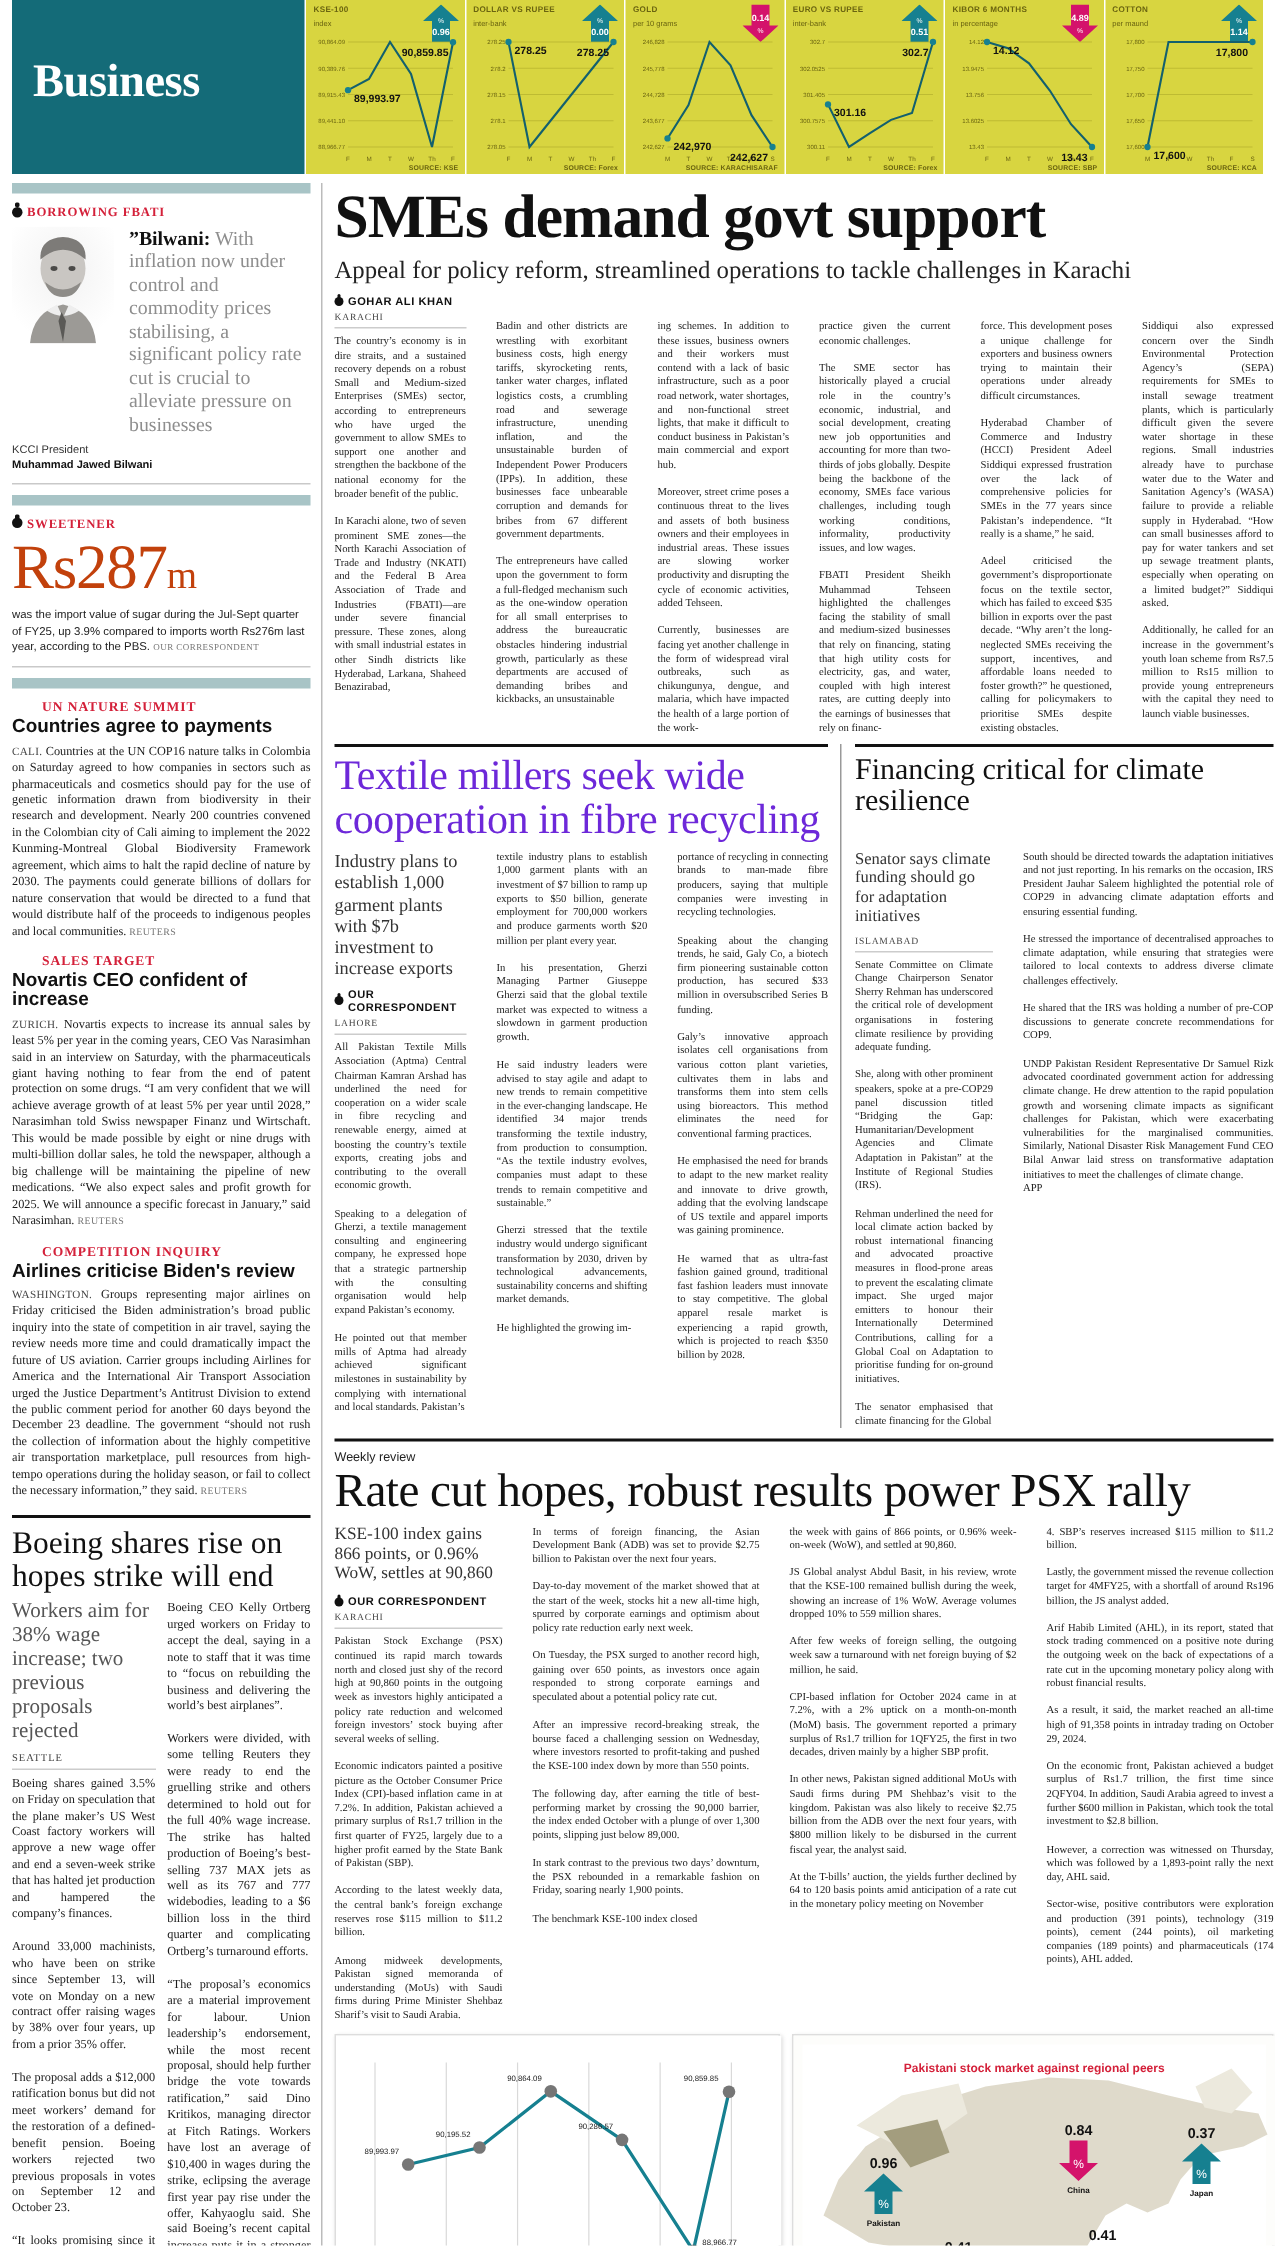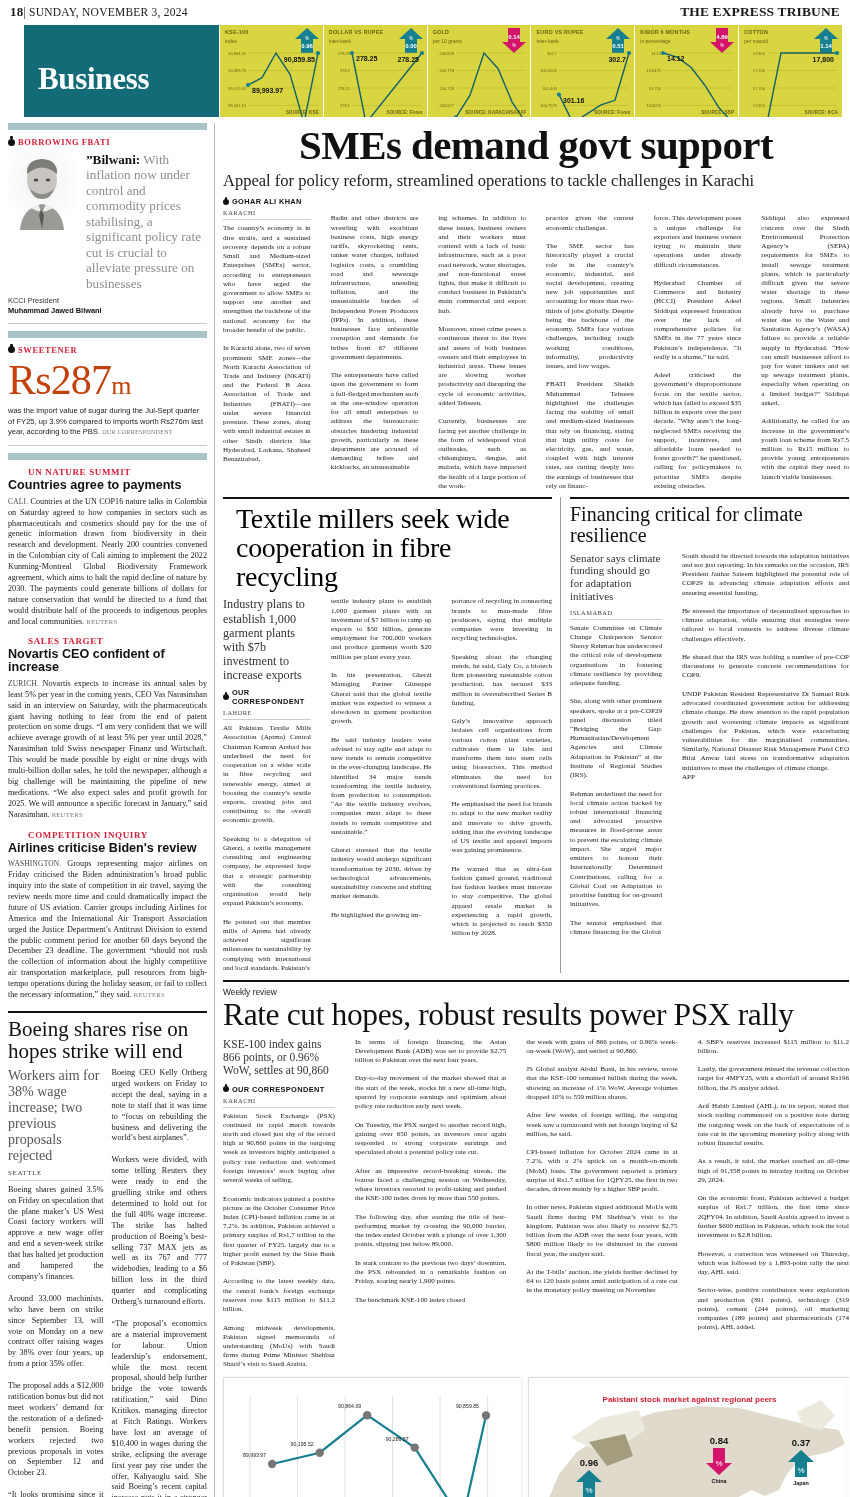--- a/index.html
+++ b/index.html
@@ -15,21 +15,21 @@
 
   
   .masthead { display:flex; align-items:baseline; justify-content:space-between;
               padding:4px 2px 5px 2px; }
   .mh-left { font-family:"Liberation Serif",serif; font-size:11.5px; letter-spacing:.02em; }
   .mh-left b { font-weight:bold; font-size:13px; }
   .mh-right { font-family:"Liberation Serif",serif; font-weight:bold; font-size:13.5px;
               letter-spacing:.01em; }
 
   
-  .band { display:flex; gap:1px; height:92px; margin-bottom:6px;margin-left:16px; }
+  .band { display:flex; gap:1px; height:116px; margin-bottom:6px; }
   .biz-block { width:195px; background:#146b78; position:relative; }
   .biz-block .biz-title { position:absolute; left:14px; top:36px; color:#fff;
       font-family:"Liberation Serif",serif; font-weight:bold; font-size:31px; letter-spacing:-.01em; }
 
   .tick { flex:1; background:#d8d540; position:relative; overflow:hidden; }
   .tick .t-name { position:absolute; left:5px; top:4px; font-family:"Liberation Sans",sans-serif;
       font-size:5.4px; font-weight:bold; color:#6a6410; letter-spacing:.04em; }
   .tick .t-sub { position:absolute; left:5px; top:13px; font-family:"Liberation Sans",sans-serif;
       font-size:5px; color:#6a6410; }
   .tick .t-badge { position:absolute; right:4px; top:3px; width:24px; height:25px; }
@@ -85,40 +85,40 @@
 
   .boe-head { font-family:"Liberation Serif",serif; font-size:21px; line-height:1.05;
               margin:5px 0 6px 0; color:#111; }
   .boe-sub { font-family:"Liberation Serif",serif; font-size:14px; line-height:1.14;
              color:#555; }
   .dateline { font-family:"Liberation Serif",serif; font-size:7px; letter-spacing:.09em;
               color:#444; border-bottom:1px solid #ccc; padding-bottom:3px; margin:5px 0 4px 0; }
 
   
   .main-head { font-family:"Liberation Serif",serif; font-weight:bold; font-size:41px;
-               line-height:1.0; letter-spacing:-.015em; color:#111; margin-top:2px;text-align:center; }
+               line-height:1.0; letter-spacing:-.015em; color:#111; margin-top:2px; }
   .main-sub { font-family:"Liberation Serif",serif; font-size:16.5px; line-height:1.12;
               color:#222; margin:6px 0 7px 0; }
   .byline { font-family:"Liberation Sans",sans-serif; font-size:7.4px; font-weight:bold;
             letter-spacing:.05em; display:flex; align-items:center; gap:3px; color:#111; }
   .byline .bulb { width:6px; height:6px; border-radius:50%; background:#111; flex:0 0 6px;
                   position:relative; }
   .byline .bulb:after { content:""; position:absolute; left:1.7px; top:-2px; width:2.6px;
                         height:2.6px; background:#111; border-radius:1px; }
   .byline-city { font-family:"Liberation Serif",serif; font-size:6.4px; letter-spacing:.08em;
                  color:#444; border-bottom:1px solid #ccc; padding-bottom:3px; margin:3px 0 4px 0; }
   .cols7 { display:flex; gap:20px; }
   .cols7 > div { flex:1; }
   .micro { font-family:"Liberation Serif",serif; font-size:7.1px; line-height:1.3;
            text-align:justify; color:#1a1a1a; hyphens:auto; }
 
   .rule-thick { border-top:2px solid #111; margin:8px 0 6px 0; }
 
   .sec-head { font-family:"Liberation Serif",serif; font-size:28px; line-height:1.04;
-              color:#000000; letter-spacing:-.01em;margin-left:13px; }
+              color:#6d28d9; letter-spacing:-.01em; }
   .sec-head-sm { font-family:"Liberation Serif",serif; font-size:20px; line-height:1.04;
                  color:#111; }
   .deck { font-family:"Liberation Serif",serif; font-size:12.2px; line-height:1.16; color:#333; }
 
   .weekly-lbl { font-family:"Liberation Sans",sans-serif; font-size:8.4px; color:#222;
                 margin-bottom:2px; }
   .psx-head { font-family:"Liberation Serif",serif; font-size:31.5px; line-height:1.03;
               color:#111; letter-spacing:-.012em; }
 
   
@@ -130,26 +130,20 @@
   .arrow-lbl { font-family:"Liberation Sans",sans-serif; font-weight:bold; font-size:9.5px; fill:#111; }
   .day-lbl { font-family:"Liberation Sans",sans-serif; font-weight:bold; font-size:4.6px; fill:#111; }
   .pt-lbl { font-family:"Liberation Sans",sans-serif; font-size:5.2px; fill:#222; }
   .ctry-lbl { font-family:"Liberation Sans",sans-serif; font-weight:bold; font-size:5.4px; fill:#111; }
 </style>
 </head>
 <body>
 
 <div class="page">
 
-  <div class="masthead">
-    <div class="mh-left">
-      <b>18</b><span>| SUNDAY, NOVEMBER 3, 2024</span>
-    </div>
-    <div class="mh-right">THE EXPRESS TRIBUNE</div>
-  </div>
 
   <div class="band">
     <div class="biz-block">
       <div class="biz-title">Business</div>
     </div>
     <div class="tick" id="tk0">
         <div class="t-name">KSE-100</div>
         <div class="t-sub">index</div>
         <svg class="t-badge" viewBox="0 0 24 25">
           <path d="M12 0 L24 11 L18 11 L18 25 L6 25 L6 11 L0 11 Z" fill="#168090"></path>
@@ -563,21 +557,21 @@
 He emphasised the need for brands to adapt to the new market reality and innovate to drive growth, adding that the evolving landscape of US textile and apparel imports was gaining prominence.
 
 He warned that as ultra-fast fashion gained ground, traditional fast fashion leaders must innovate to stay competitive. The global apparel resale market is experiencing a rapid growth, which is projected to reach $350 billion by 2028.</div>
               </div>
           </div>
         </div>
 
         <div style="flex:1">
           <div class="rule-thick" style="margin:0 0 5px 0"></div>
           <div class="sec-head-sm">Financing critical for climate resilience</div>
-          <div class="cols7" style="margin-top:6px">
+          <div class="cols7" style="margin-top:22px">
             <div style="flex:0 0 92px">
               <div class="deck" style="font-size:11px">Senator says climate funding should go for adaptation initiatives</div>
               <div class="byline-city" style="margin-top:6px">ISLAMABAD</div>
               <div class="micro" style="white-space:pre-line">Senate Committee on Climate Change Chairperson Senator Sherry Rehman has underscored the critical role of development organisations in fostering climate resilience by providing adequate funding.
 
 She, along with other prominent speakers, spoke at a pre-COP29 panel discussion titled “Bridging the Gap: Humanitarian/Development Agencies and Climate Adaptation in Pakistan” at the Institute of Regional Studies (IRS).
 
 Rehman underlined the need for local climate action backed by robust international financing and advocated proactive measures in flood-prone areas to prevent the escalating climate impact. She urged major emitters to honour their Internationally Determined Contributions, calling for a Global Coal on Adaptation to prioritise funding for on-ground initiatives.
 
 The senator emphasised that climate financing for the Global</div>

